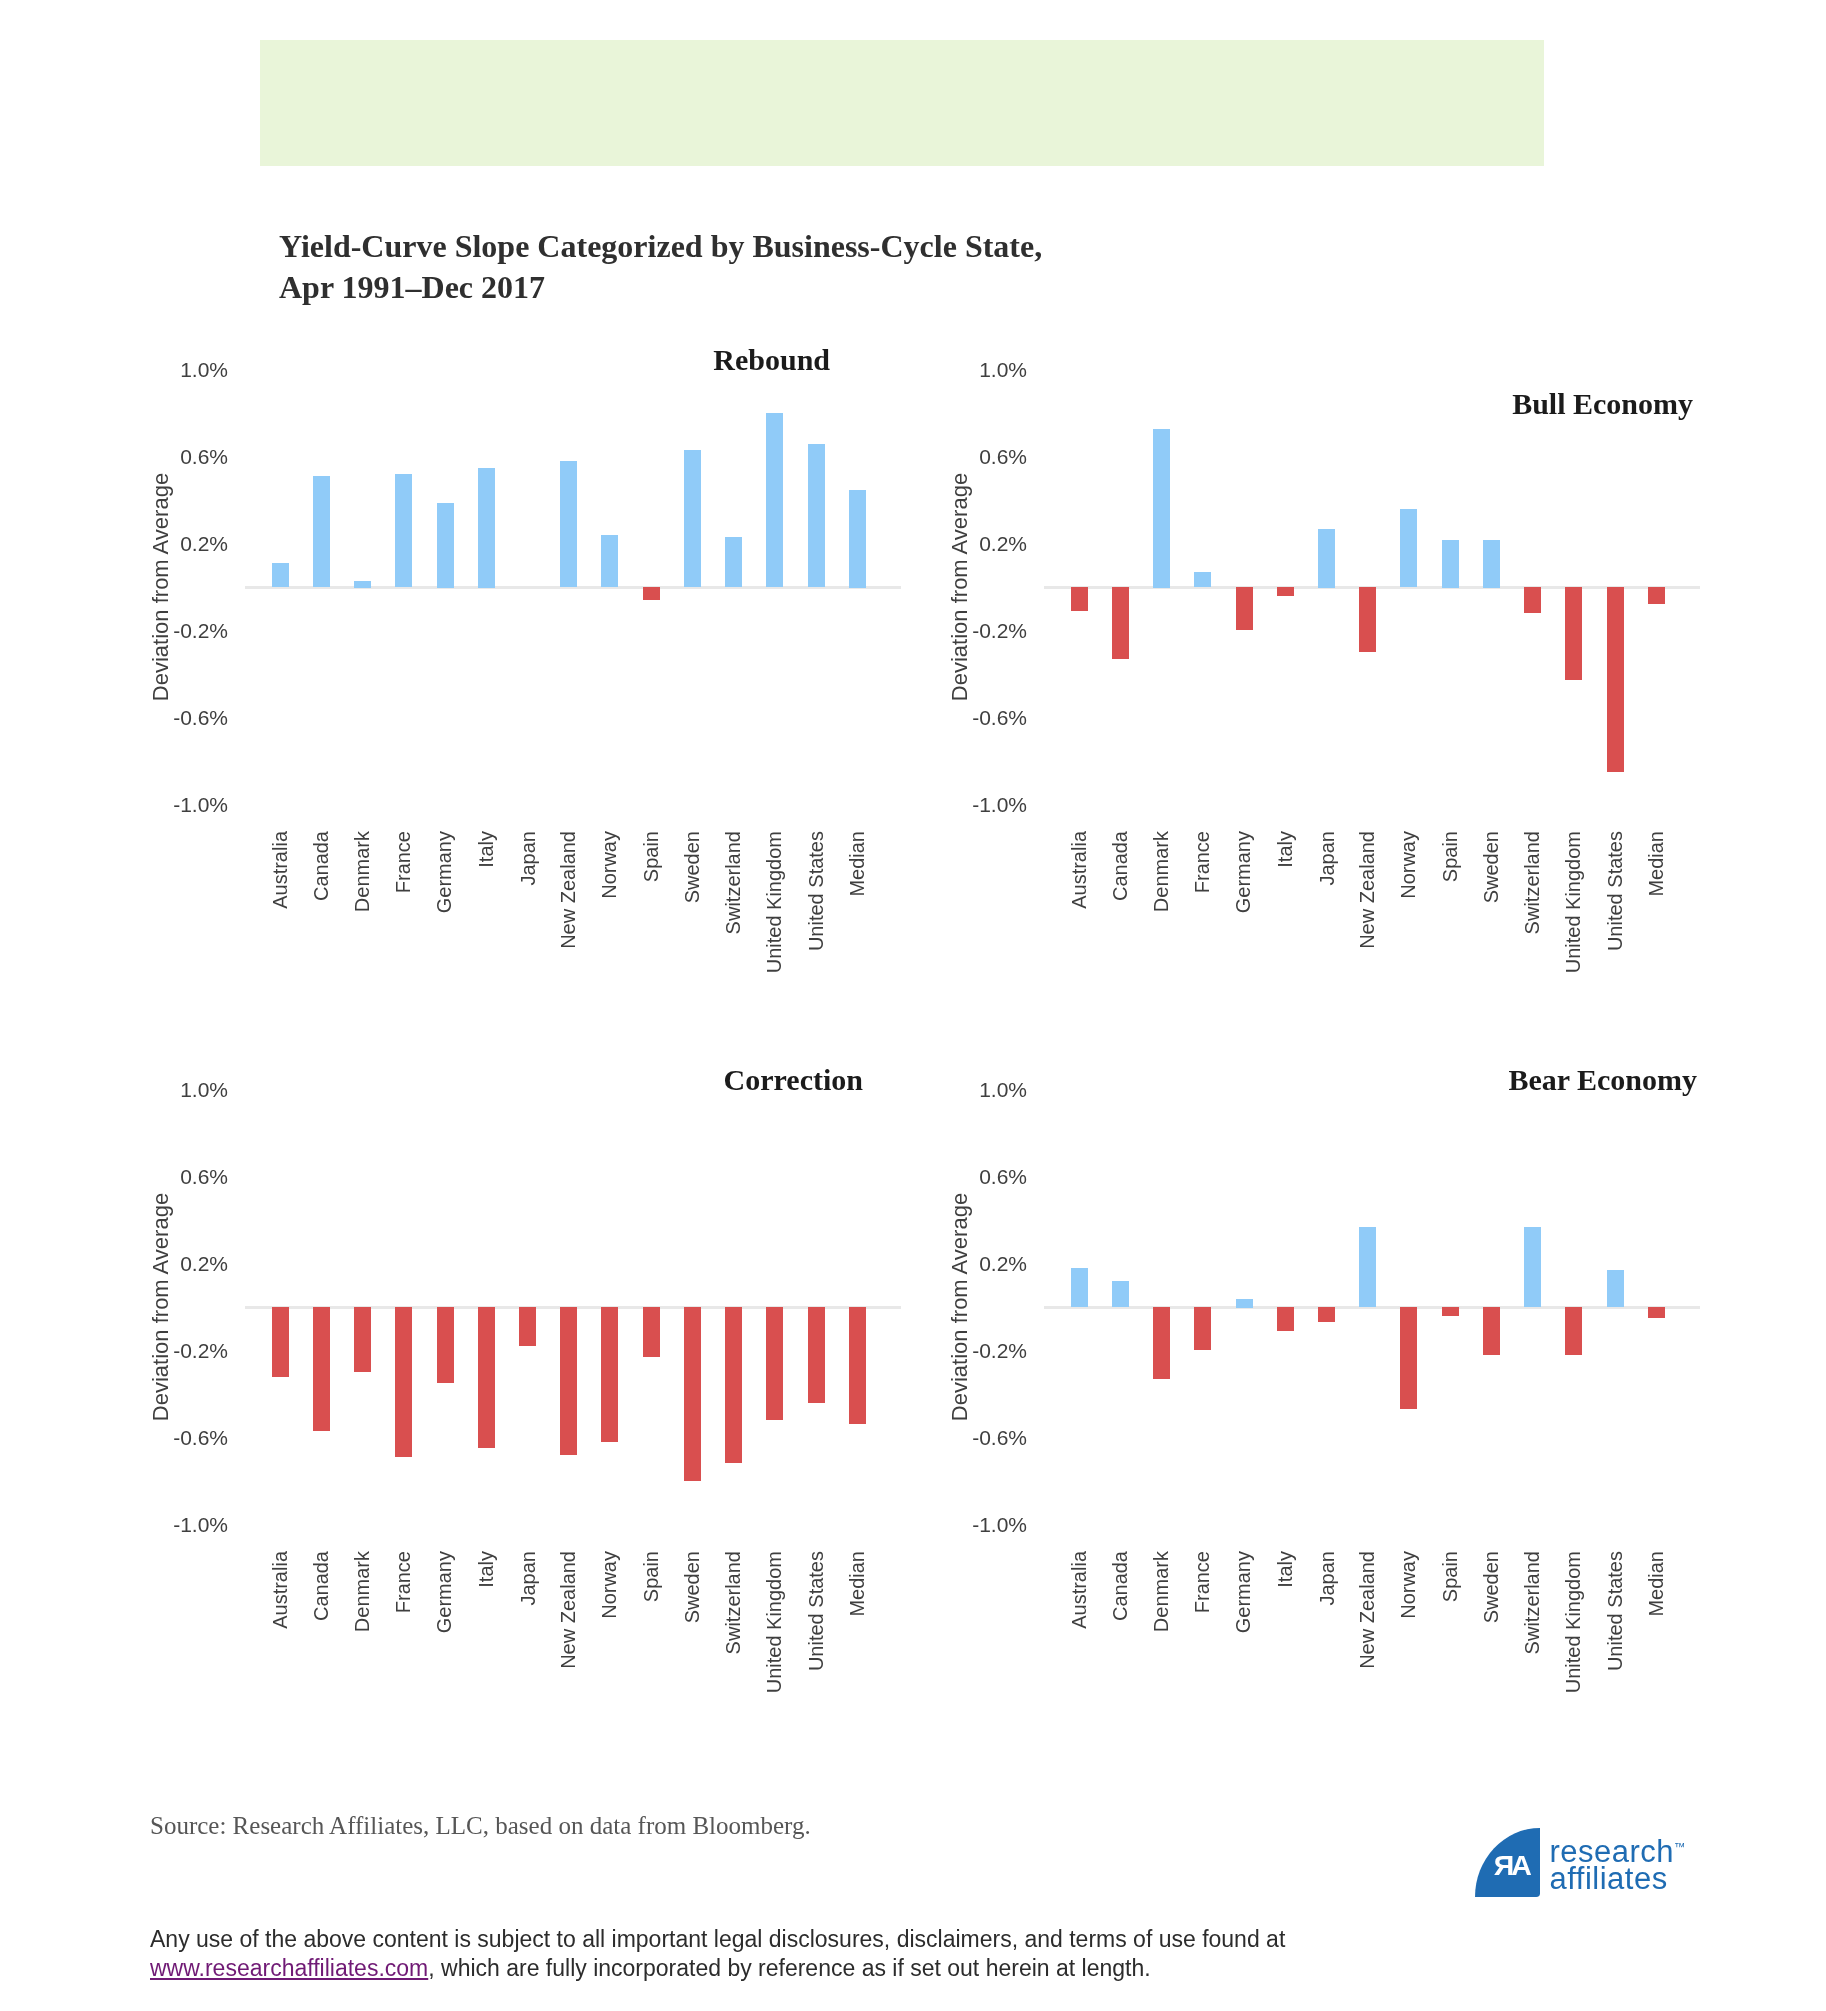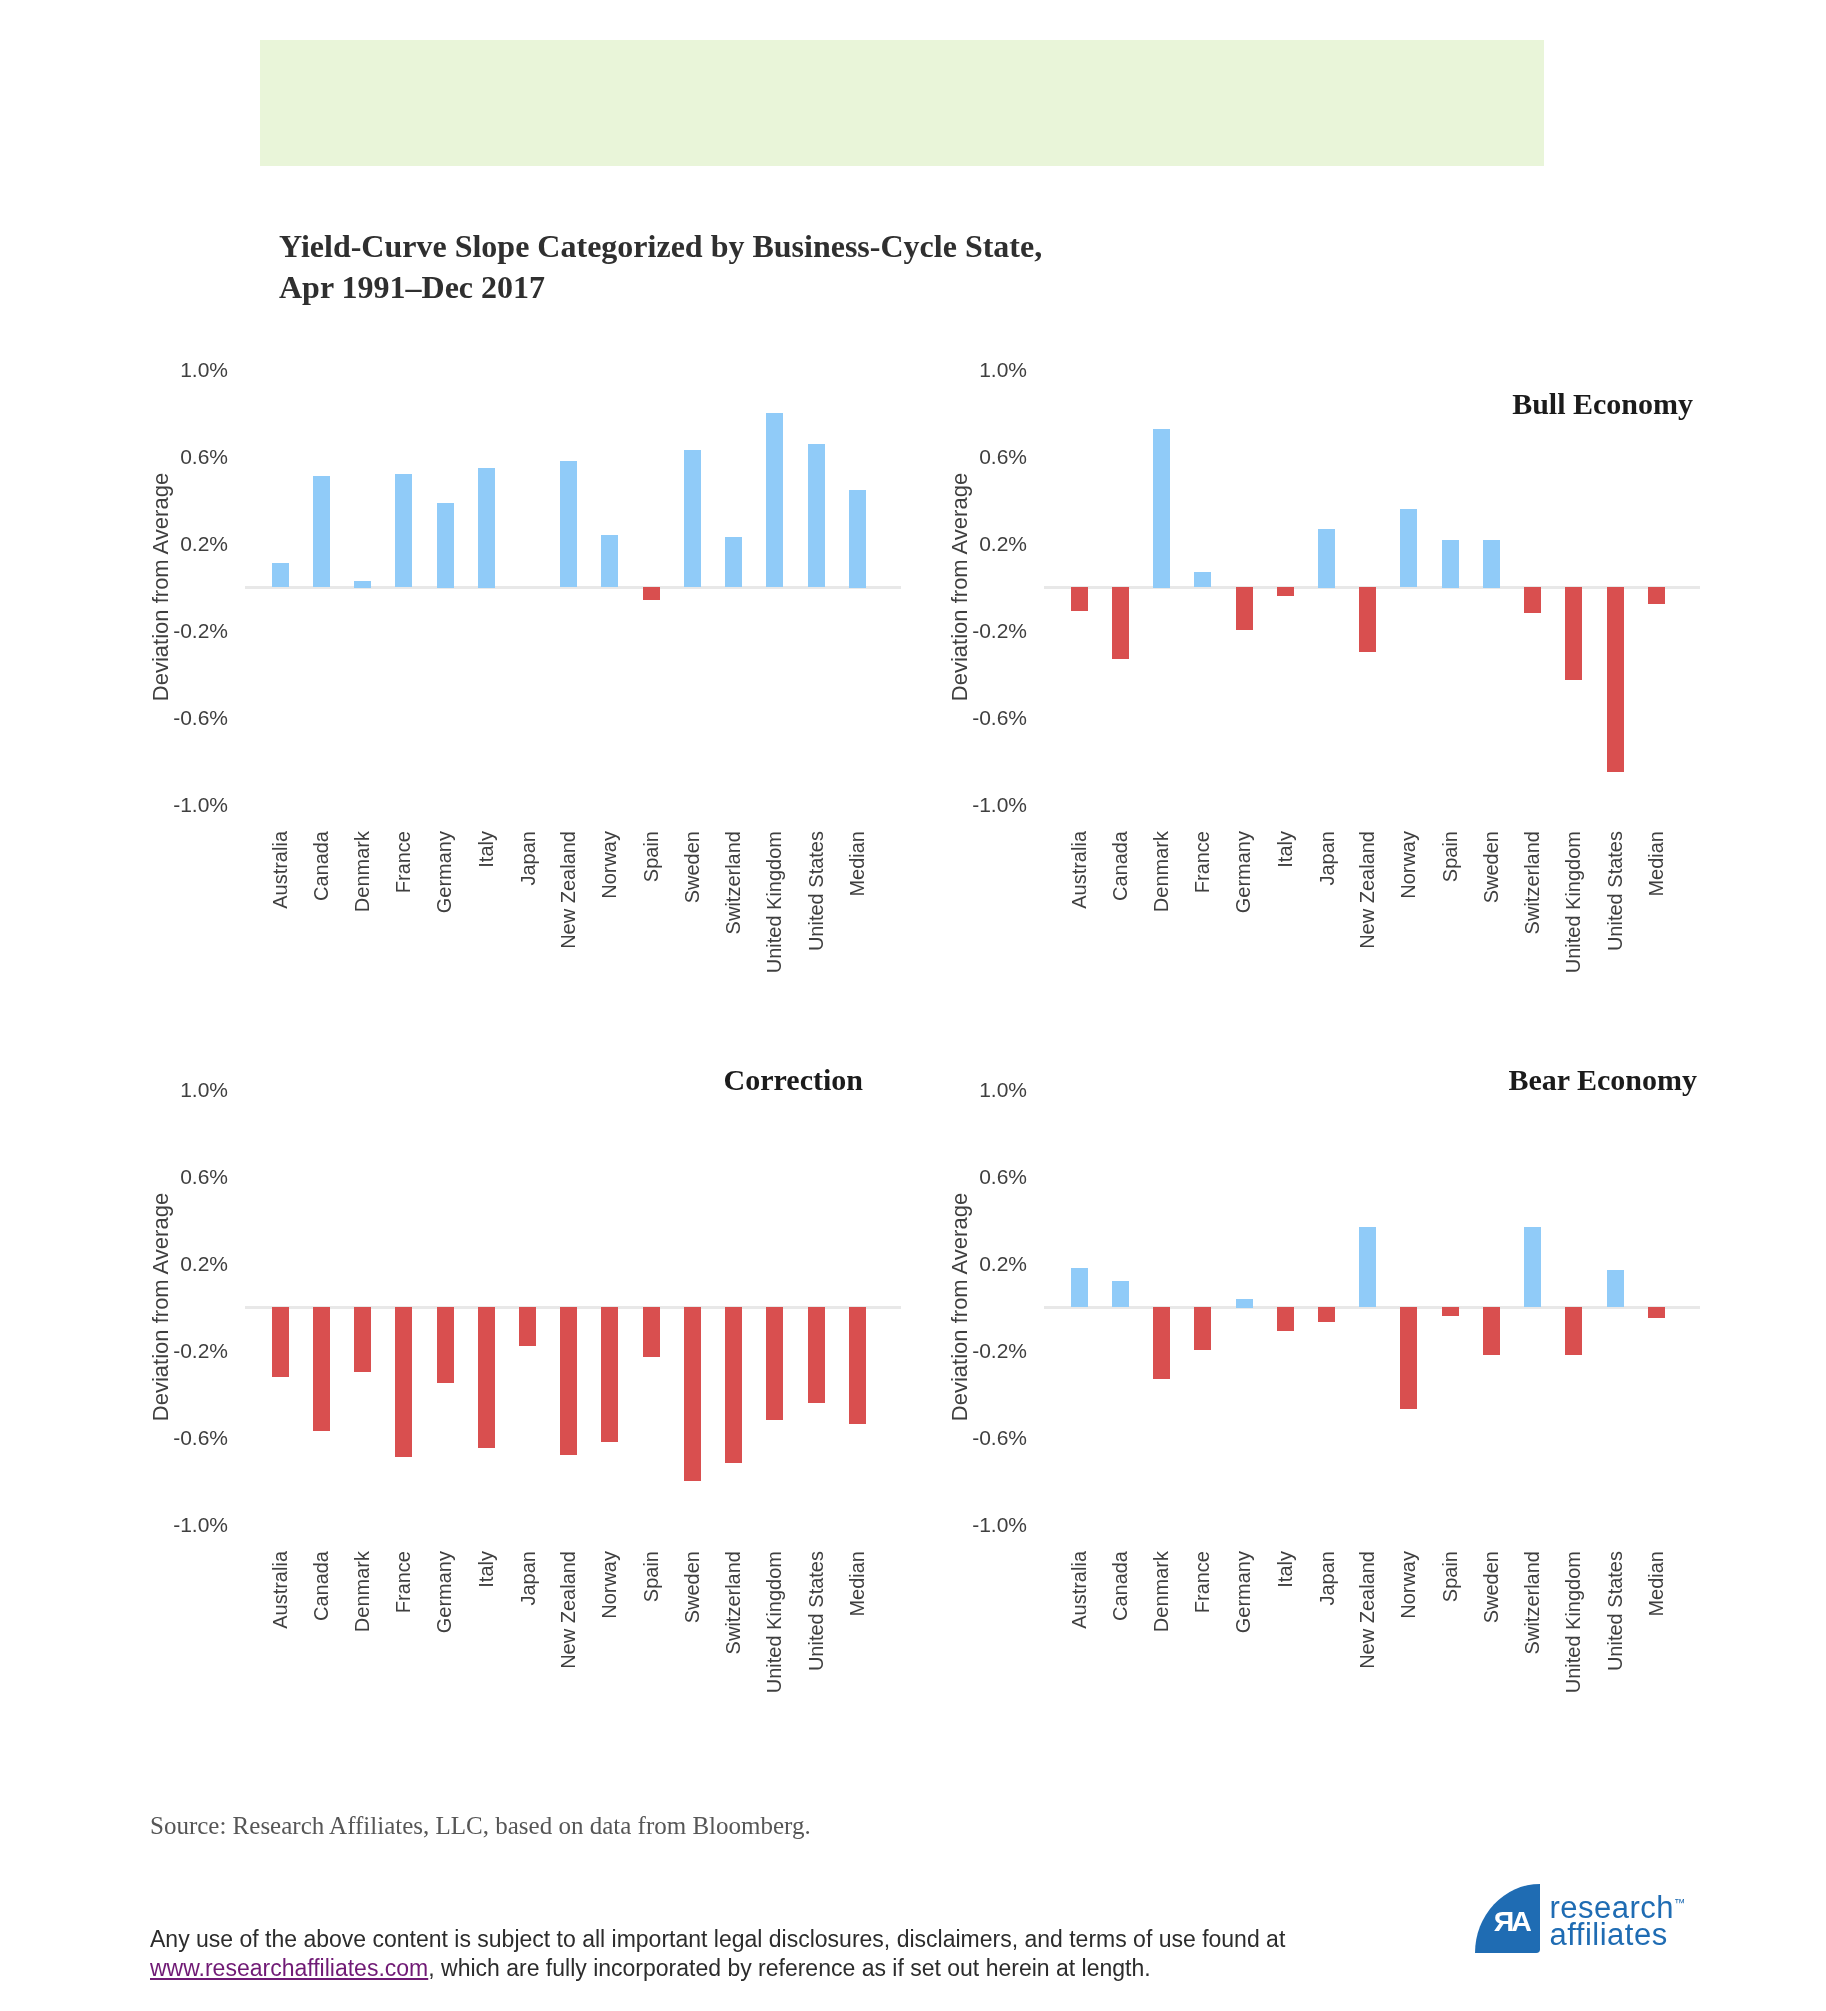--- a/index.html
+++ b/index.html
@@ -29,21 +29,21 @@
           line-height:23px; color:#3f3f3f; transform-origin:top right;
           transform:rotate(-90deg); }
 
   .source-line { position:absolute; left:150px; top:1812px;
                  font-family:"Liberation Serif", serif; font-size:25px; color:#565656; }
 
   .legal { position:absolute; left:150px; top:1925px; font-size:23px;
            line-height:28.5px; color:#2c2c2c; }
   .legal a { color:#701a75; }
 
-  .logo { position:absolute; left:1475px; top:1884px; display:flex; align-items:flex-start; }
+  .logo { position:absolute; left:1475px; top:1828px; display:flex; align-items:flex-start; }
   .logo-mark { width:65px; height:69px; background:#1f6cb3;
                border-radius:100% 0 3.8px 0; display:flex; align-items:center;
                justify-content:center; }
   .logo-monogram { color:#ffffff; font-weight:bold; font-size:28.5px;
                    letter-spacing:-2.9px; padding-left:7.6px; padding-top:5.7px; }
   .logo-word { margin-left:9.5px; margin-top:5.7px; color:#1f6cb3; font-size:31px;
                line-height:27px; letter-spacing:0.5px; }
   .logo-tm { font-size:11.4px; vertical-align:super; }
 </style>
 </head>
@@ -51,20 +51,21 @@
 
 <div class="banner">
 </div>
 
 <div class="main-title">
   <div>Yield-Curve Slope Categorized by Business-Cycle State,</div>
   <div>Apr 1991–Dec 2017</div>
 </div>
 
 <div class="chart-panel" id="panel-0" style="left:245px; top:370px;">
+  <div class="panel-title" style="width:585px;">Rebound</div>
 <div class="baseline" style="top: 216px; background: rgb(232, 232, 232);"></div>
     <div class="ytick" style="top: -13px;">1.0%</div>
     <div class="ytick" style="top: 74px;">0.6%</div>
     <div class="ytick" style="top: 161px;">0.2%</div>
     <div class="ytick" style="top: 248px;">-0.2%</div>
     <div class="ytick" style="top: 335px;">-0.6%</div>
     <div class="ytick" style="top: 422px;">-1.0%</div>
     <div class="ylab" style="left: -84px; top: 217px;">Deviation from Average</div>
     <div class="bar" style="left: 27px; height: 24px; top: 193px; background: rgb(144, 203, 248);"></div>
     <div class="xlab" style="right: 632px;">Australia</div>

